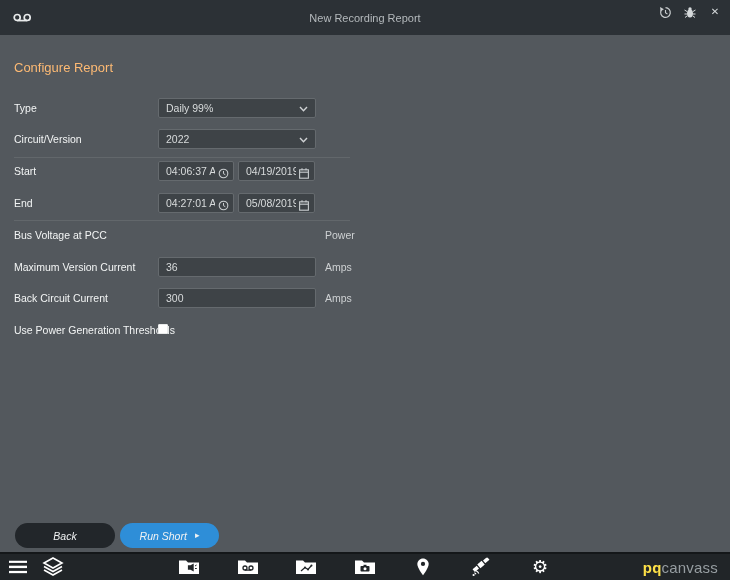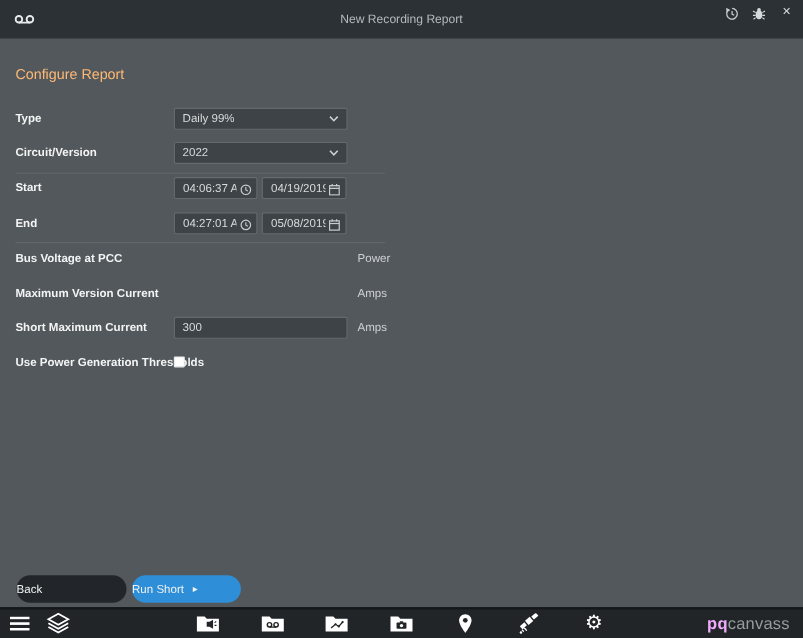--- a/index.html
+++ b/index.html
@@ -25,21 +25,21 @@
     display:flex; align-items:center; gap:11px;
   }
   .tb-icon { display:flex; align-items:center; justify-content:center; width:14px; height:14px; cursor:pointer; }
   .close-x { font-size:10px; color:#d6dadc; line-height:1; }
 
   
   .content { position:absolute; top:24px; left:0; width:730px; height:528px; }
   .page-heading { position:absolute; left:14px; top:36px; font-size:13px; color:#fdba74; }
 
   .form-label {
-    position:absolute; left:14px; font-size:10.5px; font-weight:bold; color:#f3f5f5;
+    position:absolute; left:14px; font-size:10.5px; font-weight:normal; color:#f3f5f5;
     transform:translateY(-50%); white-space:nowrap;
   }
   .control {
     position:absolute; height:20px; background:#3e4347; border:1px solid #656a6e;
     border-radius:2px; font-size:10.5px; color:#d8dbdc; display:flex; align-items:center;
   }
   .select-box { left:158px; width:158px; padding:0 7px; cursor:pointer; justify-content:space-between; }
   .select-box .sel-text { overflow:hidden; white-space:nowrap; }
   .text-input {
     position:absolute; height:20px; background:#3e4347; border:1px solid #656a6e;
@@ -58,42 +58,43 @@
 
   .checkbox {
     position:absolute; left:158px; width:10px; height:10px; background:#ffffff;
     border:1px solid #e8eaea; border-radius:1px; cursor:pointer;
   }
 
   
   .btn {
     position:absolute; top:499px; height:25px; border-radius:13px; border:none;
     font-family:"Liberation Sans","DejaVu Sans",sans-serif;
-    font-size:10.5px; color:#f0f2f3; display:flex; align-items:center; justify-content:flex-start;
+    font-size:10.5px; color:#f0f2f3; display:flex; align-items:center; justify-content:center;
     cursor:pointer;
+    font-style:italic;
   }
   .btn-back { left:15px; width:100px; background:#22262a; }
   .btn-run  { left:120px; width:99px; background:#2e8ed8; gap:8px; }
   .run-arrow { font-size:9px; line-height:1; }
 
   
   .dots { position:absolute; top:536px; left:352px; display:flex; align-items:center; gap:11px; }
   .dot { border-radius:50%; cursor:pointer; }
   .dot-outline { width:5px; height:5px; border:1px solid #e6e8e9; background:transparent; }
   .dot-filled { width:6px; height:6px; background:#ffffff; }
 
   
   .toolbar {
     position:absolute; left:0; top:552px; width:730px; height:28px;
     background:#212528; border-top:2px solid #141719;
   }
   .tool { position:absolute; top:50%; transform:translate(-50%,-50%); display:flex; align-items:center; justify-content:center; cursor:pointer; }
   .gear-glyph { font-size:18px; color:#ffffff; line-height:1; font-family:"DejaVu Sans",sans-serif; }
   .brand { position:absolute; right:12px; top:50%; transform:translateY(-50%); font-size:15px; letter-spacing:0.2px; }
-  .brand b { color:#f0abfc; font-weight:bold; }
+  .brand b { color:#fde047; font-weight:bold; }
   .brand span { color:#969da1; font-weight:normal; }
 </style>
 </head>
 <body>
 
 <div id="app">
 
   <div class="titlebar">
     <div class="logo-wrap">
       <svg width="19" height="12" viewBox="0 0 19 12">
@@ -191,23 +192,24 @@
           <line x1="7" y1="0.3" x2="7" y2="2.3" stroke="#c9cdcf" stroke-width="1.1"></line>
         </svg>
     </span>
 
     <div class="divider" style="top:196px;"></div>
 
     <div class="form-label" style="top:211px;">Bus Voltage at PCC</div>
     <div class="unit-label" style="top:211px;">Power</div>
 
     <div class="form-label" style="top:243px;">Maximum Version Current</div>
+    <input class="text-input num-input" style="top: 233px;" value="36">
     <div class="unit-label" style="top:243px;">Amps</div>
 
-    <div class="form-label" style="top:274px;">Short Maximum Current</div>
+    <div class="form-label" style="top:274px;">Back Circuit Current</div>
     <input class="text-input num-input" style="top: 264px;" value="300">
     <div class="unit-label" style="top:274px;">Amps</div>
 
     <div class="form-label" style="top:306px;">Use Power Generation Thresholds</div>
     <div class="checkbox" style="top:300px;"></div>
 
     <button class="btn btn-back">
       <span>Back</span>
     </button>
     <button class="btn btn-run">

